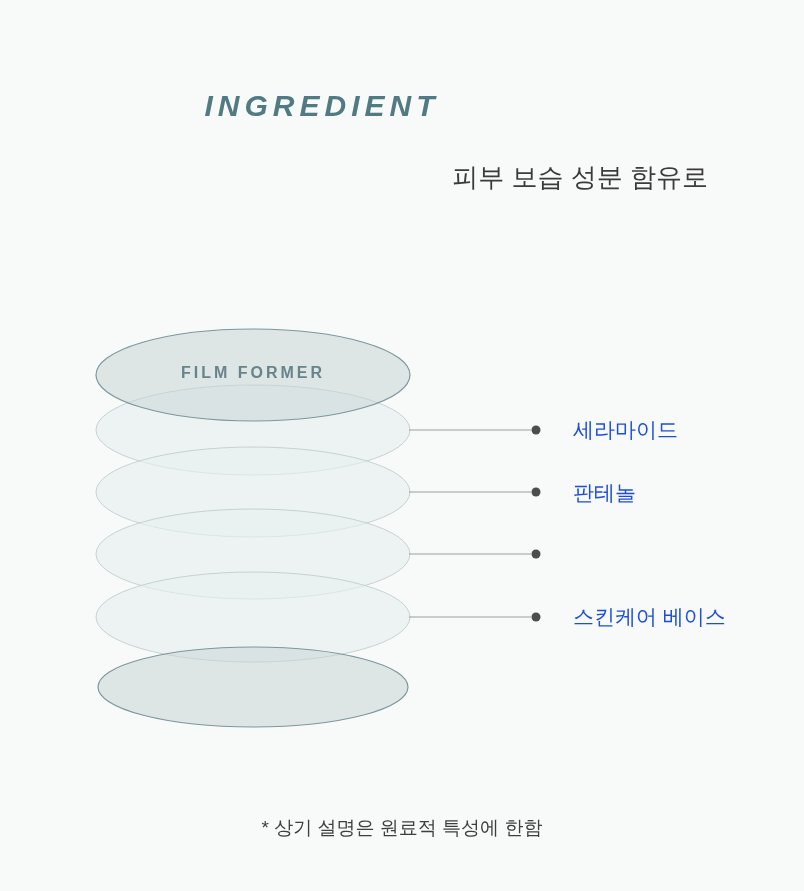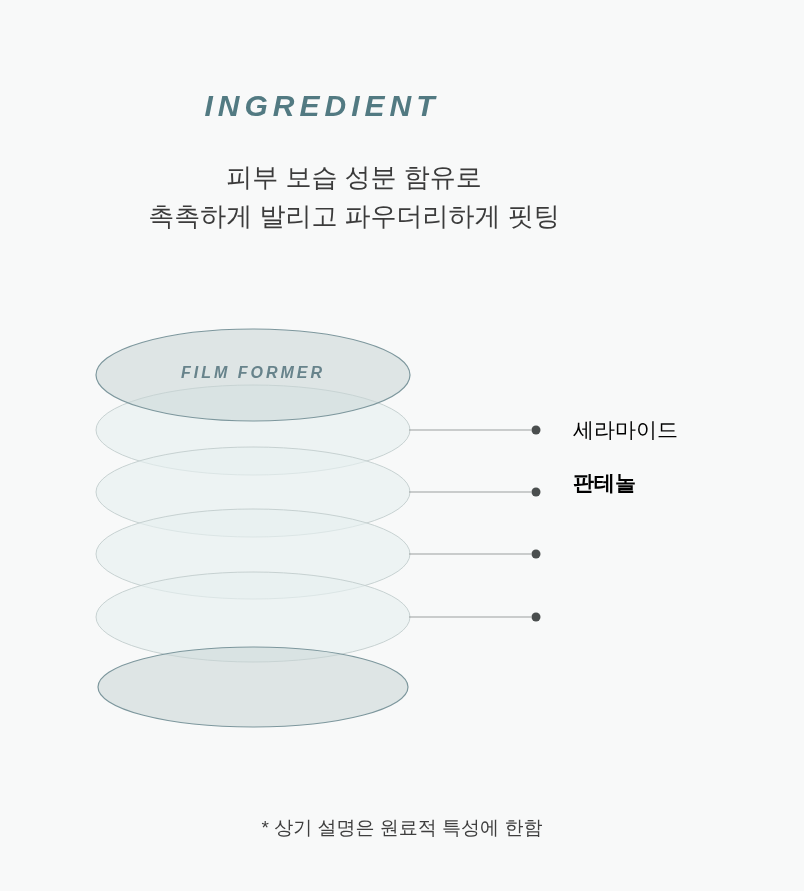--- a/index.html
+++ b/index.html
@@ -27,21 +27,21 @@
     font-weight: 800;
     font-style: italic;
     letter-spacing: 5px;
     color: #527a82;
   }
   .subtitle {
     position: absolute;
     top: 158px;
     left: 0;
     width: 708px;
-    text-align: center;
+    text-align: right;
     font-size: 26px;
     line-height: 39px;
     font-weight: 400;
     color: #3b3b3b;
   }
 
   
   .diagram-svg {
     position: absolute;
     top: 0;
@@ -49,39 +49,38 @@
     width: 804px;
     height: 891px;
   }
   .ellipse-label {
     position: absolute;
     left: 96px;
     width: 314px;
     text-align: center;
     font-size: 16px;
     line-height: 22px;
-    font-style: italic;
     font-weight: 600;
     letter-spacing: 3px;
     color: #67838b;
   }
   .ellipse-label.top-layer { top: 362px; }
   .ellipse-label.bottom-layer { top: 676px; }
 
   .ingredient-label {
     position: absolute;
     left: 573px;
     height: 30px;
     line-height: 30px;
     font-size: 21px;
-    color: #000000;
+    color: #1d4ed8;
     white-space: nowrap;
   }
   .ingredient-label.row-0 { top: 415px; }
-  .ingredient-label.row-1 { top: 468px; font-weight: bold; }
+  .ingredient-label.row-1 { top: 478px; }
   .ingredient-label.row-2 { top: 539px; }
   .ingredient-label.row-3 { top: 602px; }
 
   
   .footnote {
     position: absolute;
     top: 814px;
     left: 0;
     width: 804px;
     text-align: center;
@@ -92,21 +91,20 @@
 </style>
 </head>
 <body>
 
 <div class="page">
 
   <div class="title">INGREDIENT</div>
 
   <div class="subtitle">
     <div>피부 보습 성분 함유로</div>
-    <div>촉촉하게 발리고 파우더리하게 핏팅</div>
   </div>
 
   <svg class="diagram-svg" viewBox="0 0 804 891">
 
     <ellipse cx="253" cy="430" rx="157" ry="45" fill="#e7efef" fill-opacity="0.65" stroke="#c2cdcd" stroke-opacity="0.9" stroke-width="1"></ellipse>
     <ellipse cx="253" cy="492" rx="157" ry="45" fill="#e7efef" fill-opacity="0.65" stroke="#c2cdcd" stroke-opacity="0.9" stroke-width="1"></ellipse>
     <ellipse cx="253" cy="554" rx="157" ry="45" fill="#e7efef" fill-opacity="0.65" stroke="#c2cdcd" stroke-opacity="0.9" stroke-width="1"></ellipse>
     <ellipse cx="253" cy="617" rx="157" ry="45" fill="#e7efef" fill-opacity="0.65" stroke="#c2cdcd" stroke-opacity="0.9" stroke-width="1"></ellipse>
 
     <ellipse cx="253" cy="375" rx="157" ry="46" fill="#c9d6d6" fill-opacity="0.55" stroke="#7d979d" stroke-width="1.2"></ellipse>
@@ -121,16 +119,17 @@
     <circle cx="536" cy="430" r="4.5" fill="#4a4e4e"></circle>
     <circle cx="536" cy="492" r="4.5" fill="#4a4e4e"></circle>
     <circle cx="536" cy="554" r="4.5" fill="#4a4e4e"></circle>
     <circle cx="536" cy="617" r="4.5" fill="#4a4e4e"></circle>
   </svg>
 
   <div class="ellipse-label top-layer">FILM FORMER</div>
 
   <div class="ingredient-label row-0">세라마이드</div>
   <div class="ingredient-label row-1">판테놀</div>
+  <div class="ingredient-label row-3">스킨케어 베이스</div>
 
   <div class="footnote">* 상기 설명은 원료적 특성에 한함</div>
 
 </div>
 
 </body></html>

